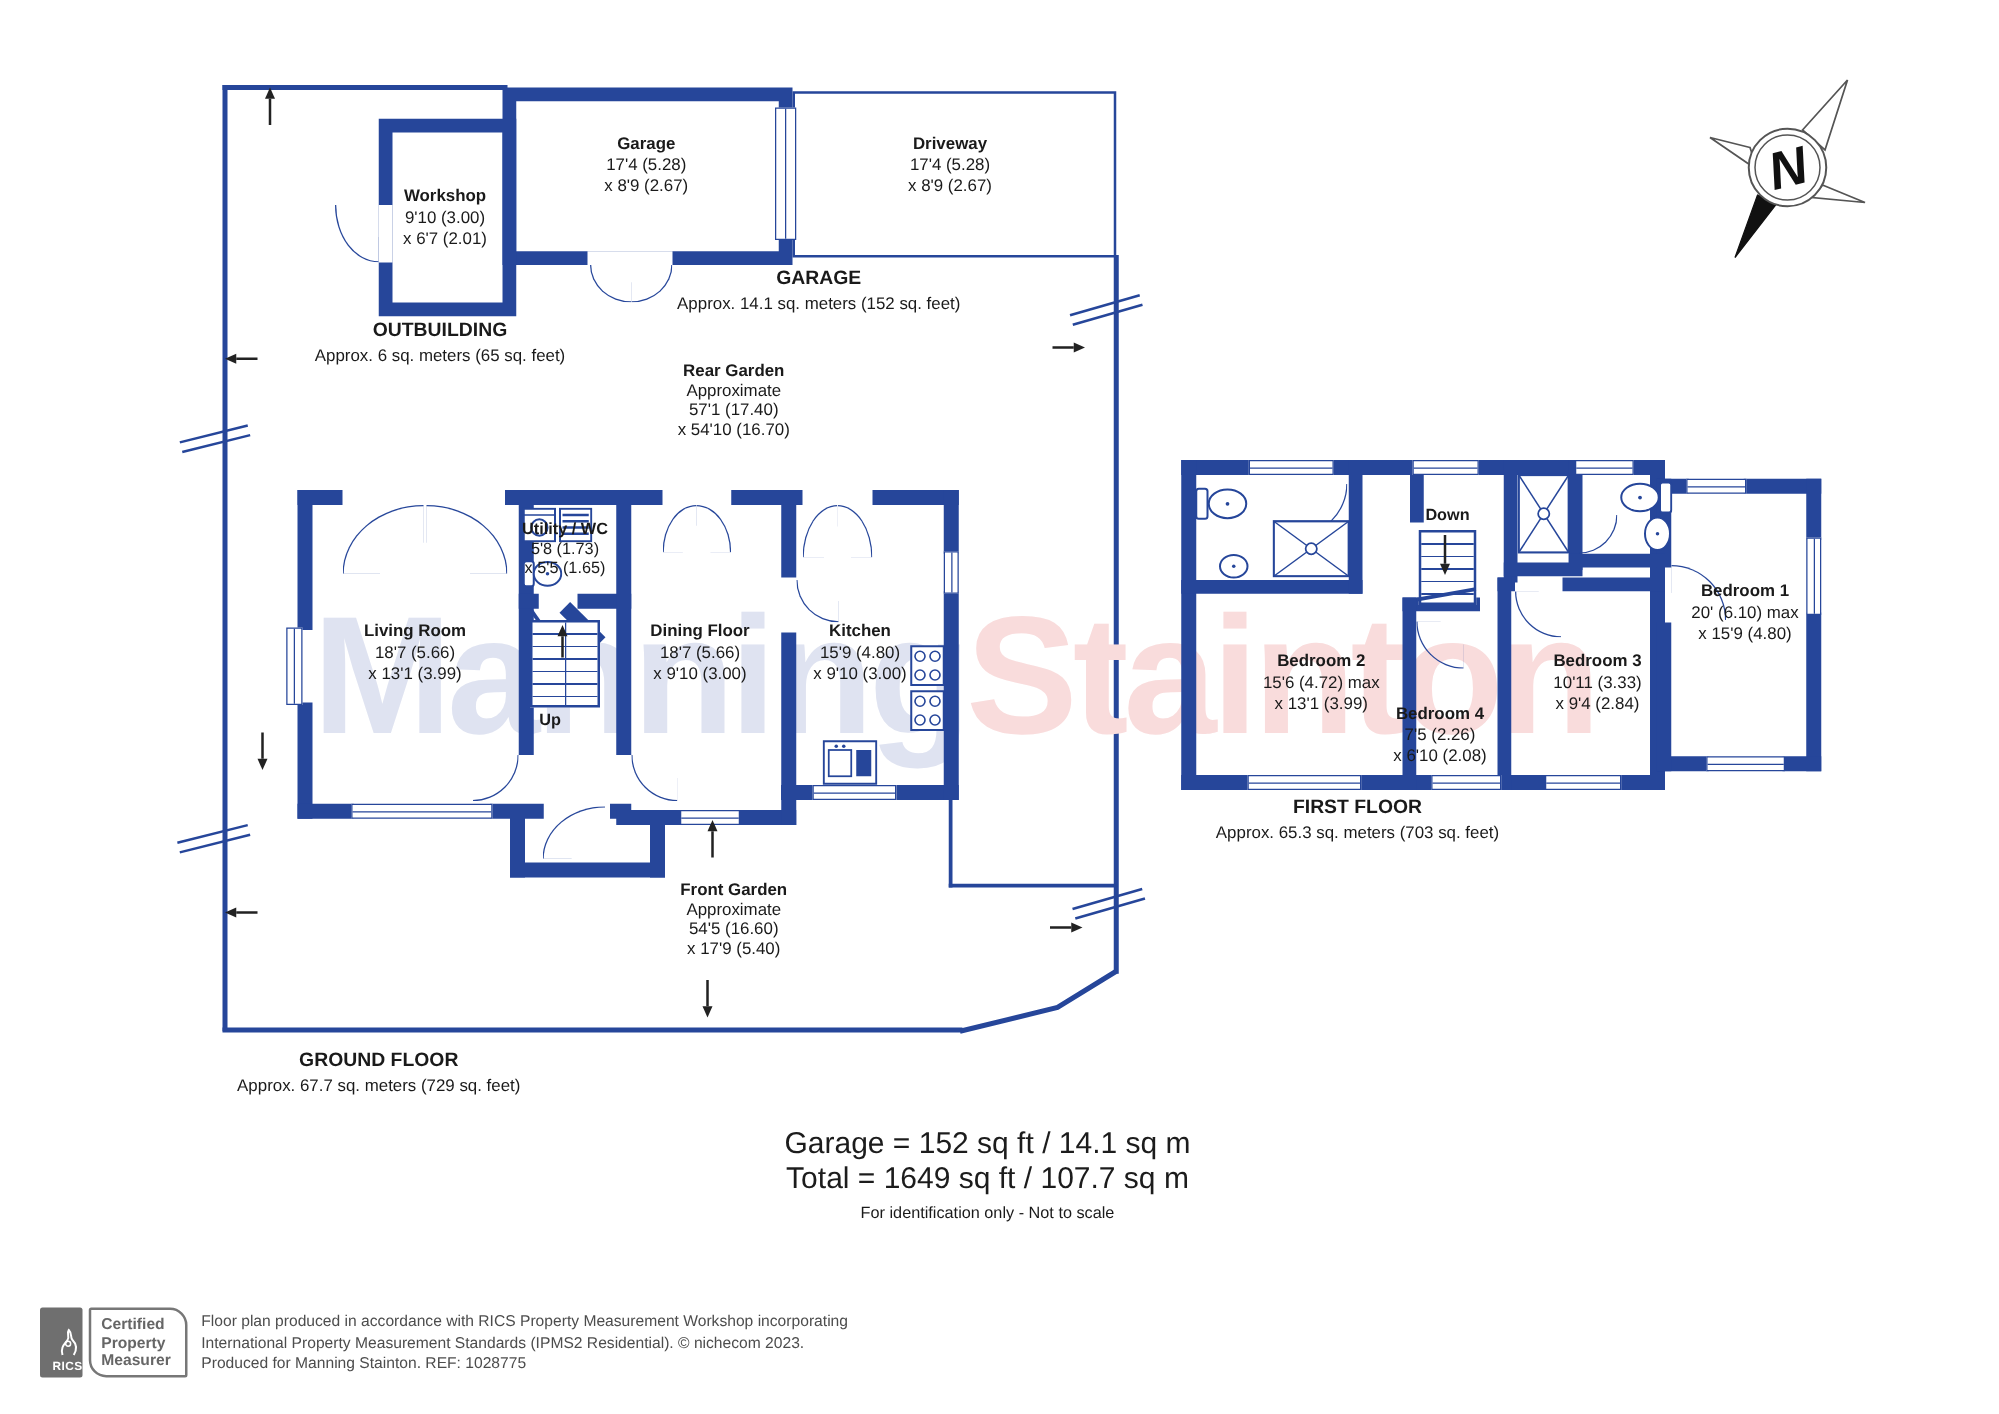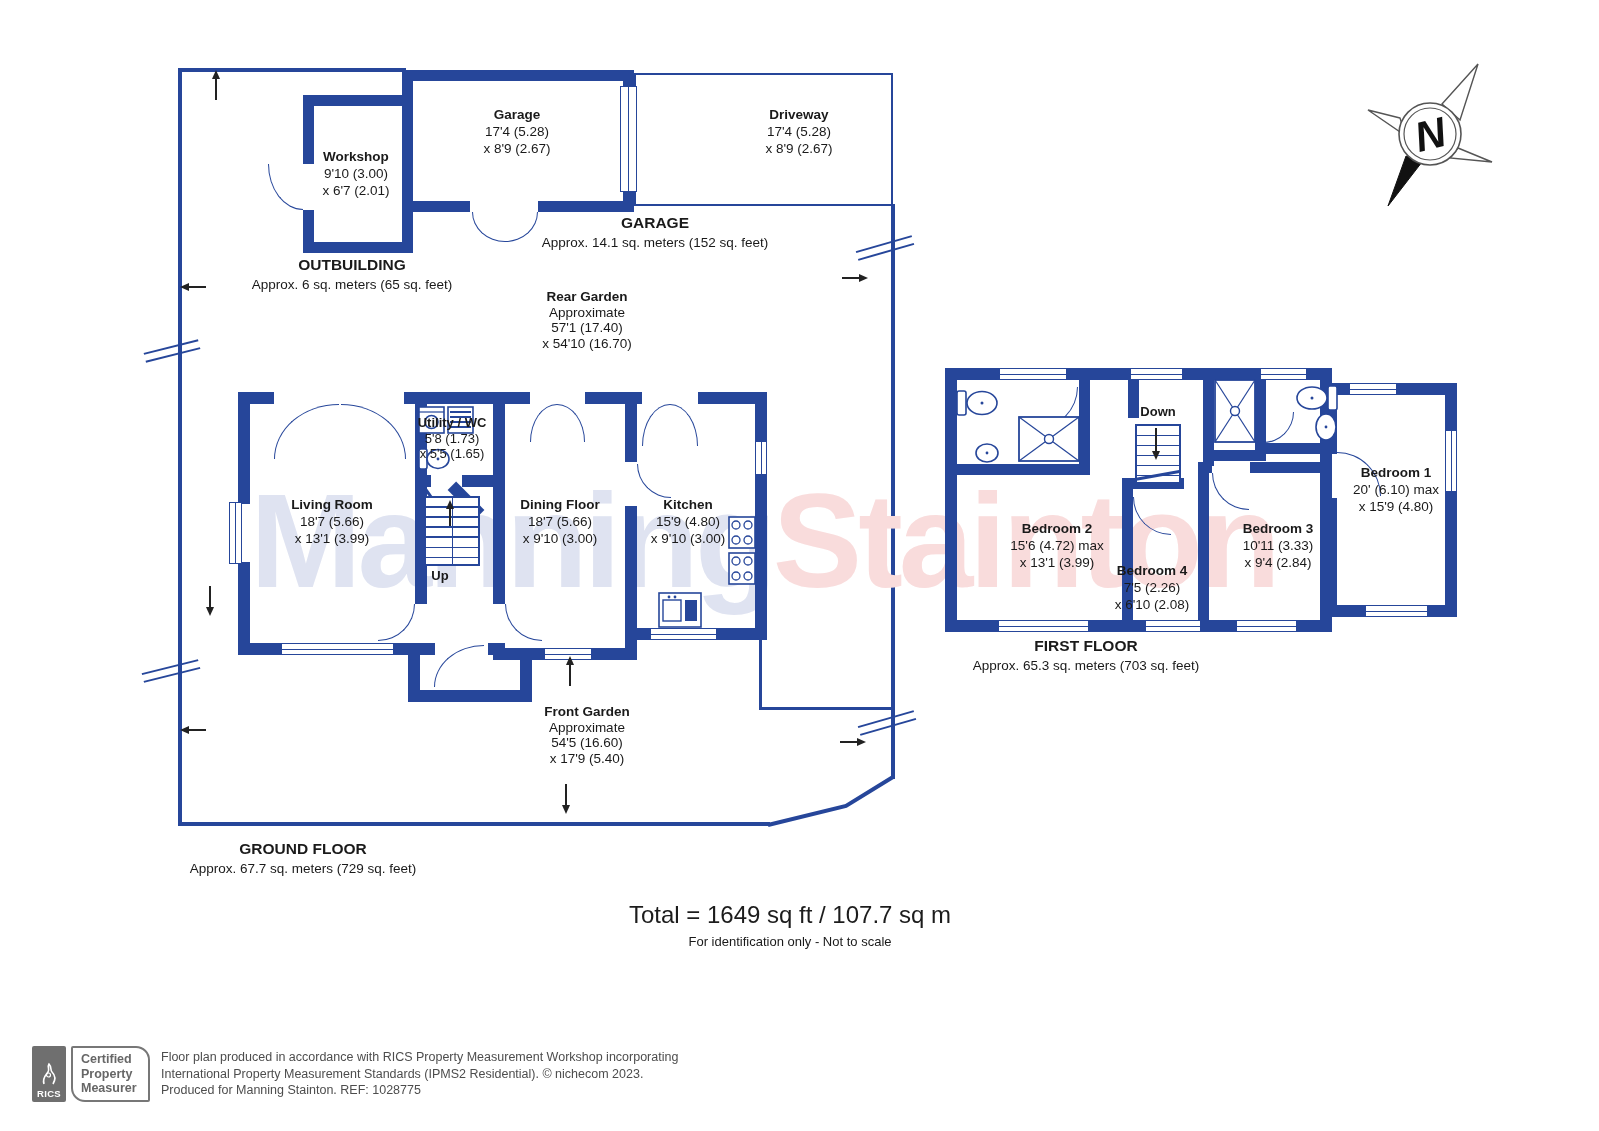--- a/index.html
+++ b/index.html
@@ -45,21 +45,21 @@
   .stem-h{height:1.5px;background:#222;flex:1}
   .hd-up{width:0;height:0;border-left:4.5px solid transparent;border-right:4.5px solid transparent;border-bottom:9px solid #222}
   .hd-down{width:0;height:0;border-left:4.5px solid transparent;border-right:4.5px solid transparent;border-top:9px solid #222}
   .hd-left{width:0;height:0;border-top:4.5px solid transparent;border-bottom:4.5px solid transparent;border-right:9px solid #222}
   .hd-right{width:0;height:0;border-top:4.5px solid transparent;border-bottom:4.5px solid transparent;border-left:9px solid #222}
   .gate{position:absolute;z-index:4;height:6px;border-top:2px solid var(--wall);border-bottom:2px solid var(--wall)}
   .summary{position:absolute;z-index:5;left:790px;top:901px;transform:translateX(-50%);
            text-align:center;font-size:24px;line-height:28px;color:#1c1c1c;white-space:nowrap}
   .summary .note{font-size:13px;line-height:16px;margin-top:5px;color:#1a1a1a}
   .rics-box{position:absolute;left:32px;top:1046px;width:34px;height:56px;background:#6f6f6f;border-radius:2px;
-            z-index:5;display:flex;flex-direction:column;align-items:center;justify-content:flex-end;padding-bottom:3px;box-sizing:border-box}
+            z-index:5;display:flex;flex-direction:column;align-items:flex-end;justify-content:flex-end;padding-bottom:3px;box-sizing:border-box}
   .rics-txt{color:#fff;font-weight:bold;font-size:9.5px;letter-spacing:0.3px}
   .badge{position:absolute;left:71px;top:1046px;width:79px;height:56px;background:#fff;border:2.5px solid #777;
          border-radius:2px 14px 2px 14px;z-index:5;box-sizing:border-box;display:flex;flex-direction:column;
          justify-content:center;padding-left:8px;color:#666;font-weight:bold;font-size:12.5px;line-height:14.5px}
   .foot-text{position:absolute;left:161px;top:1049px;z-index:5;font-size:12.5px;line-height:16.5px;color:#4d4d4d;white-space:nowrap}
 </style>
 </head>
 <body>
 
 <div class="page">
@@ -268,21 +268,21 @@
   <svg class="fix" style="left:1314px;top:412px" width="24" height="30" viewBox="0 0 24 30">
     <ellipse cx="12" cy="15" rx="10" ry="13" fill="#fff" stroke="currentColor" stroke-width="1.6"></ellipse>
     <circle cx="12" cy="15" r="1.4" fill="currentColor"></circle>
   </svg>
 
   <div class="rlabel" style="left:517px;top:106px">
     <div class="rname">Garage</div>
     <div>17'4 (5.28)</div>
     <div>x 8'9 (2.67)</div>
   </div>
-  <div class="rlabel" style="left:799px;top:106px">
+  <div class="rlabel" style="left:760px;top:106px">
     <div class="rname">Driveway</div>
     <div>17'4 (5.28)</div>
     <div>x 8'9 (2.67)</div>
   </div>
   <div class="rlabel" style="left:356px;top:148px">
     <div class="rname">Workshop</div>
     <div>9'10 (3.00)</div>
     <div>x 6'7 (2.01)</div>
   </div>
   <div class="rlabel" style="left:332px;top:496px">
@@ -397,20 +397,21 @@
     <polygon points="76,44 112,4 94,60" fill="#fff" stroke="#555" stroke-width="1.4"></polygon>
     <polygon points="34,58 2,50 40,76" fill="#fff" stroke="#555" stroke-width="1.4"></polygon>
     <polygon points="92,88 126,102 84,98" fill="#fff" stroke="#555" stroke-width="1.4"></polygon>
     <polygon points="56,102 22,146 40,96" fill="#111" stroke="#111" stroke-width="1"></polygon>
     <circle cx="64" cy="74" r="31" fill="#fff" stroke="#555" stroke-width="1.6"></circle>
     <circle cx="64" cy="74" r="26" fill="none" stroke="#555" stroke-width="1.2"></circle>
     <text x="64" y="89" font-size="42" font-style="italic" font-weight="bold" text-anchor="middle" font-family="Liberation Sans, sans-serif" fill="#111" transform="rotate(-14 64 74)">N</text>
   </svg>
 
   <div class="summary">
+    <div>Garage = 152 sq ft / 14.1 sq m</div>
     <div>Total = 1649 sq ft / 107.7 sq m</div>
     <div class="note">For identification only - Not to scale</div>
   </div>
 
   <div class="rics-box">
     <svg width="22" height="26" viewBox="0 0 22 26">
       <path d="M6 22 C4 16 8 13 10 10 C12 7 9 5 11 2 C14 5 12 8 14 10 C17 13 18 17 15 22" fill="none" stroke="#fff" stroke-width="1.6"></path>
       <circle cx="10.5" cy="13" r="2" fill="none" stroke="#fff" stroke-width="1.2"></circle>
     </svg>
     <div class="rics-txt">RICS</div>

